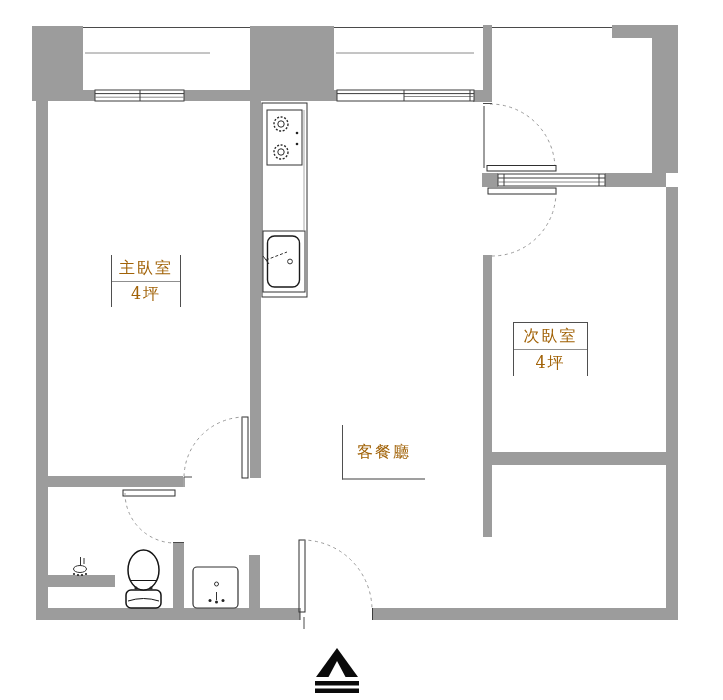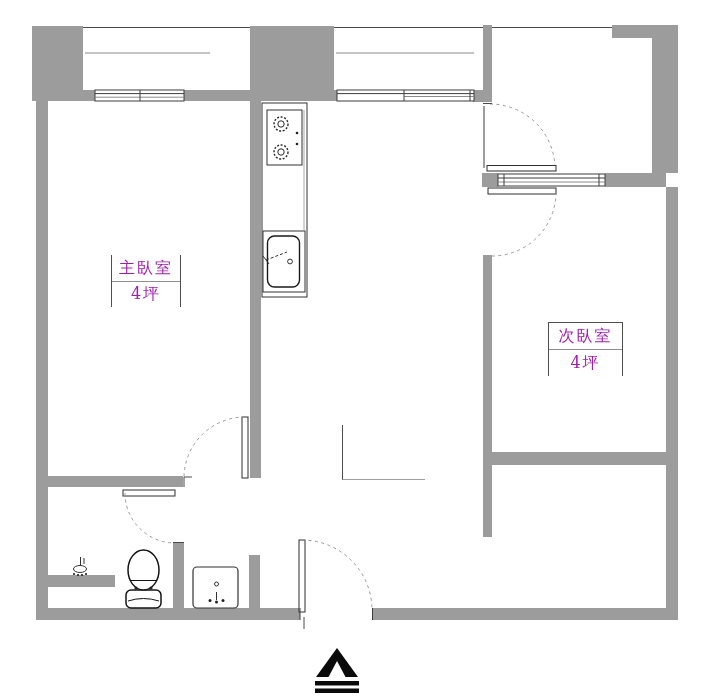--- a/index.html
+++ b/index.html
@@ -15,30 +15,30 @@
   .thinline{stroke:#4a4a4a;stroke-width:1;}
   .winline{stroke:#3c3c3c;stroke-width:1;fill:none;}
   .winlight{stroke:#8a8a8a;stroke-width:1;fill:none;}
   .leaf{fill:#ffffff;stroke:#2f2f2f;stroke-width:1;}
   .arc{fill:none;stroke:#9a9a9a;stroke-width:1;stroke-dasharray:3 3.5;}
   .fix{fill:#ffffff;stroke:#333333;stroke-width:1;}
   .fixdark{fill:#ffffff;stroke:#141414;stroke-width:1.5;}
   .dot{fill:#222222;stroke:none;}
   .room-label{
     position:absolute;display:flex;flex-direction:column;
-    color:#a21caf;text-align:center;
+    color:#a16207;text-align:center;
   }
   .room-label .row{
     flex:1;display:flex;align-items:center;justify-content:center;
     font-size:16px;letter-spacing:2px;line-height:1;
   }
   .lbl-master{left:111px;top:255px;width:68px;height:52px;
     border-left:1px solid #4f4f4f;border-right:1px solid #4f4f4f;}
   .lbl-master .row:first-child{border-bottom:1px solid #8f8f8f;}
-  .lbl-second{left:548px;top:322px;width:73px;height:53px;
+  .lbl-second{left:513px;top:322px;width:73px;height:53px;
     border-left:1px solid #4f4f4f;border-right:1px solid #4f4f4f;border-top:1px solid #4f4f4f;}
   .lbl-second .row:first-child{border-bottom:1px solid #8f8f8f;}
   .lbl-living{left:342px;top:425px;width:82px;height:54px;
     border-left:1px solid #4f4f4f;border-bottom:1px solid #9f9f9f;}
   .lbl-living .row:first-child{border-bottom:1px solid #9f9f9f;}
 </style>
 </head>
 <body>
 
 <div class="plan">
@@ -186,15 +186,16 @@
     <div class="row">主臥室</div>
     <div class="row">4坪</div>
   </div>
 
   <div class="room-label lbl-second">
     <div class="row">次臥室</div>
     <div class="row">4坪</div>
   </div>
 
   <div class="room-label lbl-living">
+    <div class="row">客餐廳</div>
   </div>
 
 </div>
 
 </body></html>

